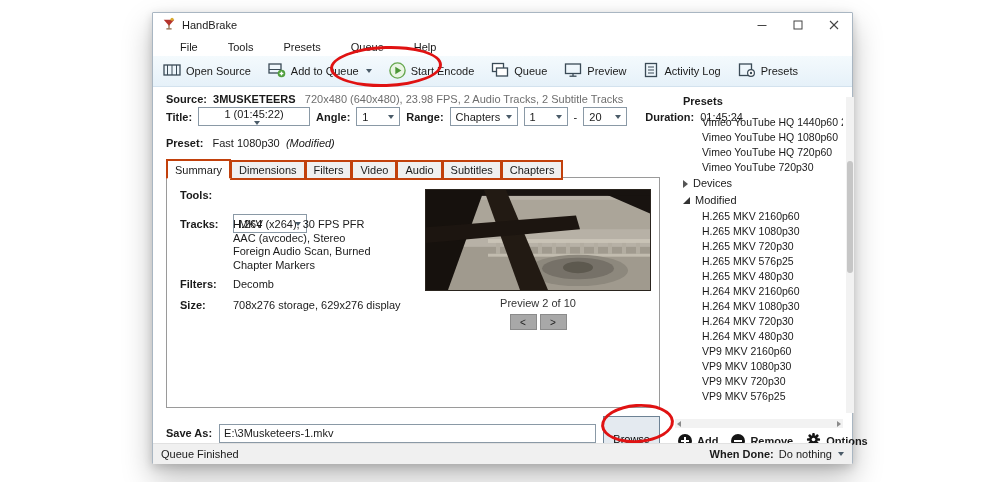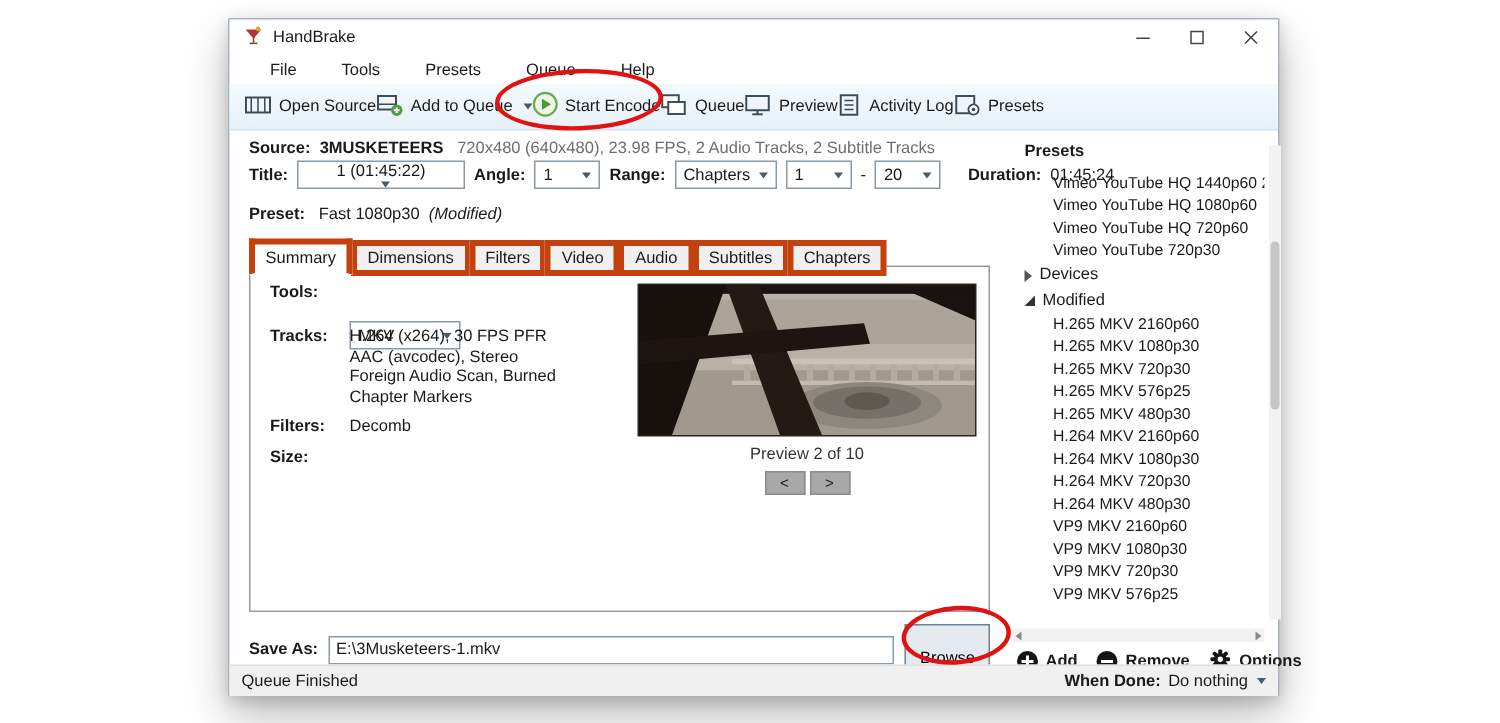--- a/index.html
+++ b/index.html
@@ -18,37 +18,37 @@
   .titlebar { position: absolute; top: 0; left: 0; right: 0; height: 24px; display: flex; align-items: center; padding-left: 9px; }
   .titlebar .title { margin-left: 6px; font-size: 11px; }
   .win-controls { margin-left: auto; display: flex; height: 100%; }
   .win-btn { width: 36px; height: 100%; display: flex; align-items: center; justify-content: center; }
   
   .menubar { position: absolute; top: 24px; left: 0; right: 0; height: 19px; display: flex; align-items: center; padding-left: 4px; }
   .menu-item { padding: 2px 7px; margin-left: 16px; }
   
   .toolbar { position: absolute; top: 43px; left: 0; right: 0; height: 31px;
     background: linear-gradient(#f4fafd, #e6f1f9); border-bottom: 1px solid #d3e2ee;
-    display: flex; align-items: center; padding: 0 10px; }
+    display: flex; align-items: center; padding: 0 10px; gap: 17px; }
   .tb-btn { display: flex; align-items: center; gap: 5px; white-space: nowrap; }
   .small-arrow { width: 0; height: 0; border-left: 3.5px solid transparent; border-right: 3.5px solid transparent; border-top: 4px solid #4a5b68; margin-left: 2px; }
   .overflow-chevron { position: absolute; right: 3px; bottom: 3px; width: 0; height: 0; border-left: 4px solid transparent; border-right: 4px solid transparent; border-top: 4px solid #6a7b88; }
   
   .source-row { position: absolute; top: 80px; left: 13px; white-space: nowrap; }
   .dim { color: #6e6e6e; }
   .title-row { position: absolute; top: 94px; left: 13px; display: flex; align-items: center; gap: 6px; white-space: nowrap; }
   .combo { display: inline-flex; align-items: center; justify-content: space-between; border: 1px solid #8a99a6; background: #fff; height: 19px; padding: 0 5px; }
   .combo .arrow { width: 0; height: 0; border-left: 3.5px solid transparent; border-right: 3.5px solid transparent; border-top: 4px solid #4a5b68; margin-left: 6px; }
   .w-title { width: 112px; flex-direction: column; } .w-sm { width: 44px; } .w-range { width: 68px; } .w-format { width: 74px; }
   .preset-row { position: absolute; top: 124px; left: 13px; white-space: nowrap; }
   .italic { font-style: italic; }
   b, .bold { font-weight: bold; }
   
   .tabs { position: absolute; top: 146px; left: 13px; display: flex; z-index: 3; }
-  .tab { border: 4px solid #c2410c; background: #f0f0f0; padding: 2px 7px; margin-right: -1px; position: relative; top: 1px; }
+  .tab { border: 2px solid #c2410c; background: #f0f0f0; padding: 2px 7px; margin-right: -1px; position: relative; top: 1px; }
   .tab.active { background: #fff; border-bottom: 1px solid #fff; top: 0; padding-top: 3px; z-index: 4; }
   .tab-panel { position: absolute; top: 164px; left: 13px; width: 494px; height: 231px; border: 1px solid #9a9a9a; background: #fff; }
   .fld-label { position: absolute; font-weight: bold; }
   .lbl-format { top: 11px; left: 13px; } .cmb-format { position: absolute; top: 8px; left: 66px; margin-top: 28px; }
   .lbl-tracks { top: 40px; left: 13px; }
   .tracks-list { position: absolute; top: 40px; left: 66px; line-height: 13.5px; }
   .lbl-filters { top: 100px; left: 13px; } .val-filters { position: absolute; top: 100px; left: 66px; }
   .lbl-size { top: 121px; left: 13px; } .val-size { position: absolute; top: 121px; left: 66px; }
   
   .preview-col { position: absolute; left: 258px; top: 11px; width: 226px; }
@@ -255,20 +255,21 @@
       <div>H.264 (x264), 30 FPS PFR</div>
       <div>AAC (avcodec), Stereo</div>
       <div>Foreign Audio Scan, Burned</div>
       <div>Chapter Markers</div>
     </div>
 
     <span class="fld-label lbl-filters">Filters:</span>
     <span class="val-filters">Decomb</span>
 
     <span class="fld-label lbl-size">Size:</span>
+    <span class="val-size">708x276 storage, 629x276 display</span>
 
     <div class="preview-col">
       <svg class="preview-img" viewBox="0 0 224 102" preserveAspectRatio="none">
         <rect width="224" height="102" fill="#b7b1a6"></rect>
         <rect y="10" width="224" height="30" fill="#aba599"></rect>
         <rect y="58" width="224" height="44" fill="#a09a8e"></rect>
         <rect x="62" y="50" width="162" height="4" fill="#c9c3b6"></rect>
         <rect x="70" y="54" width="4" height="11" fill="#b3ada1"></rect>
           <rect x="84" y="54" width="4" height="11" fill="#b3ada1"></rect>
           <rect x="98" y="54" width="4" height="11" fill="#b3ada1"></rect>

